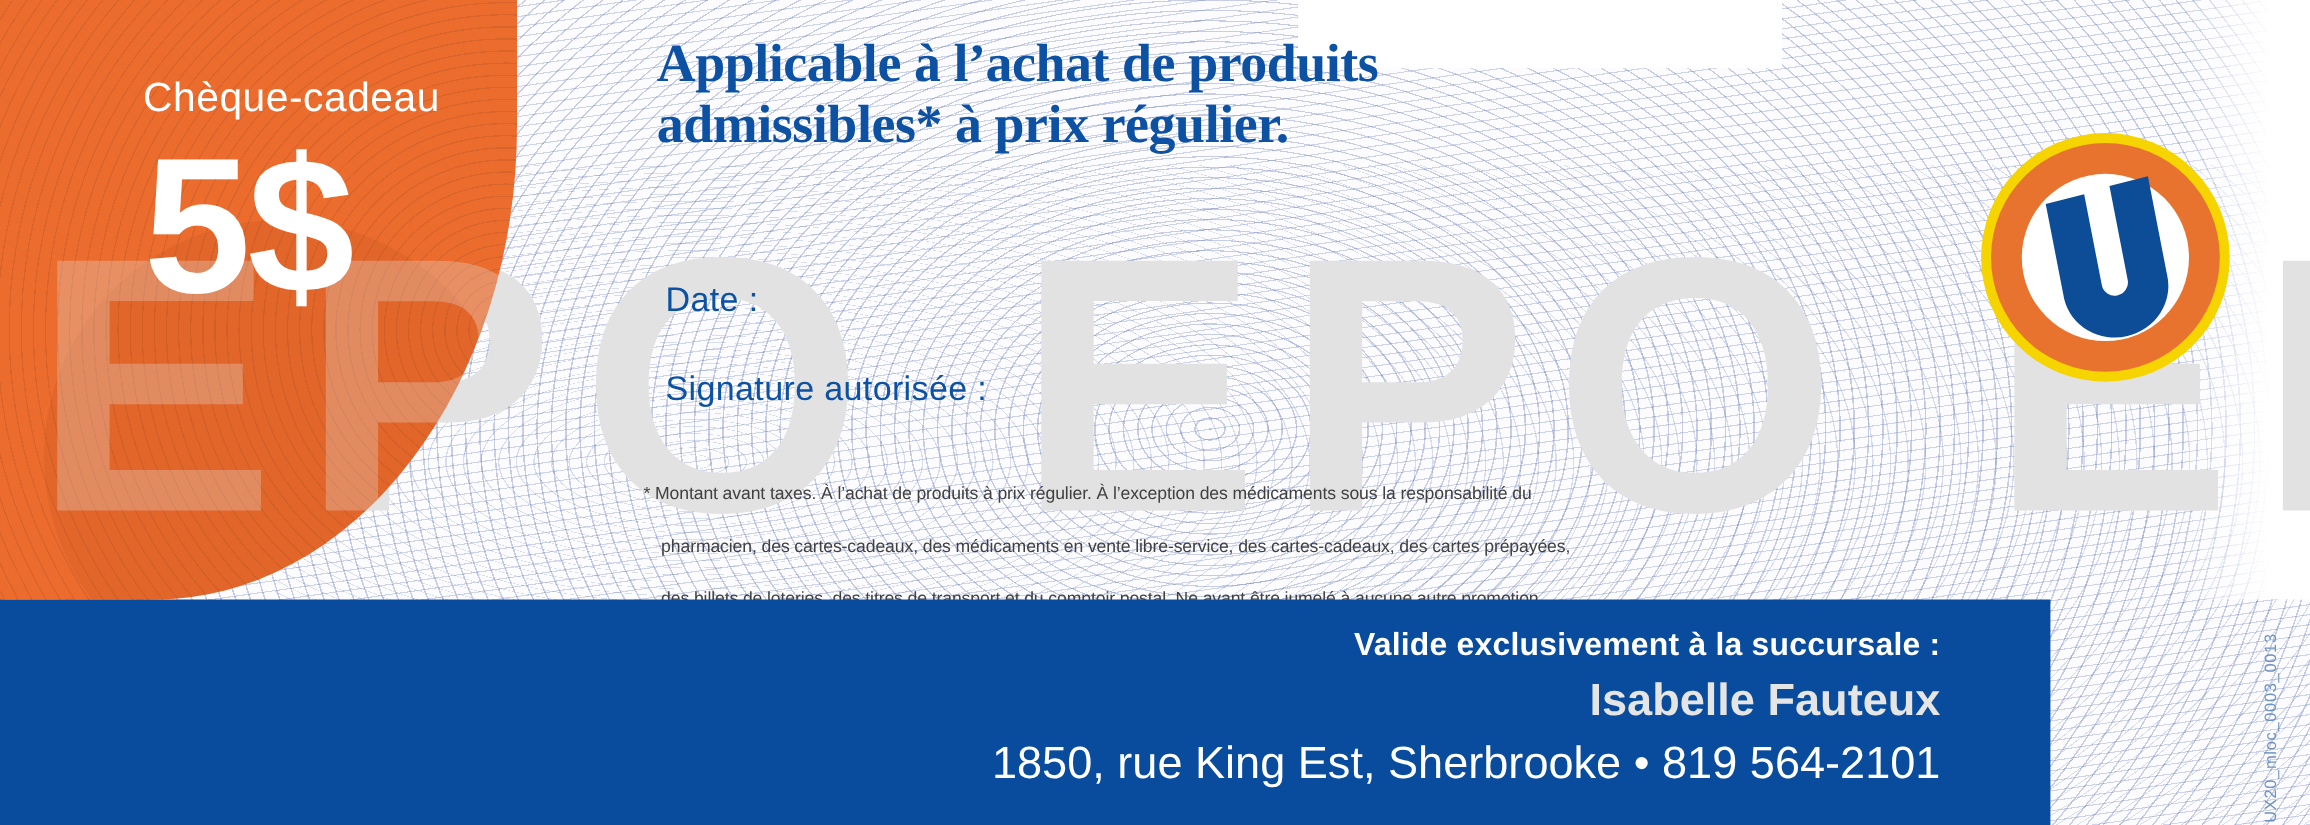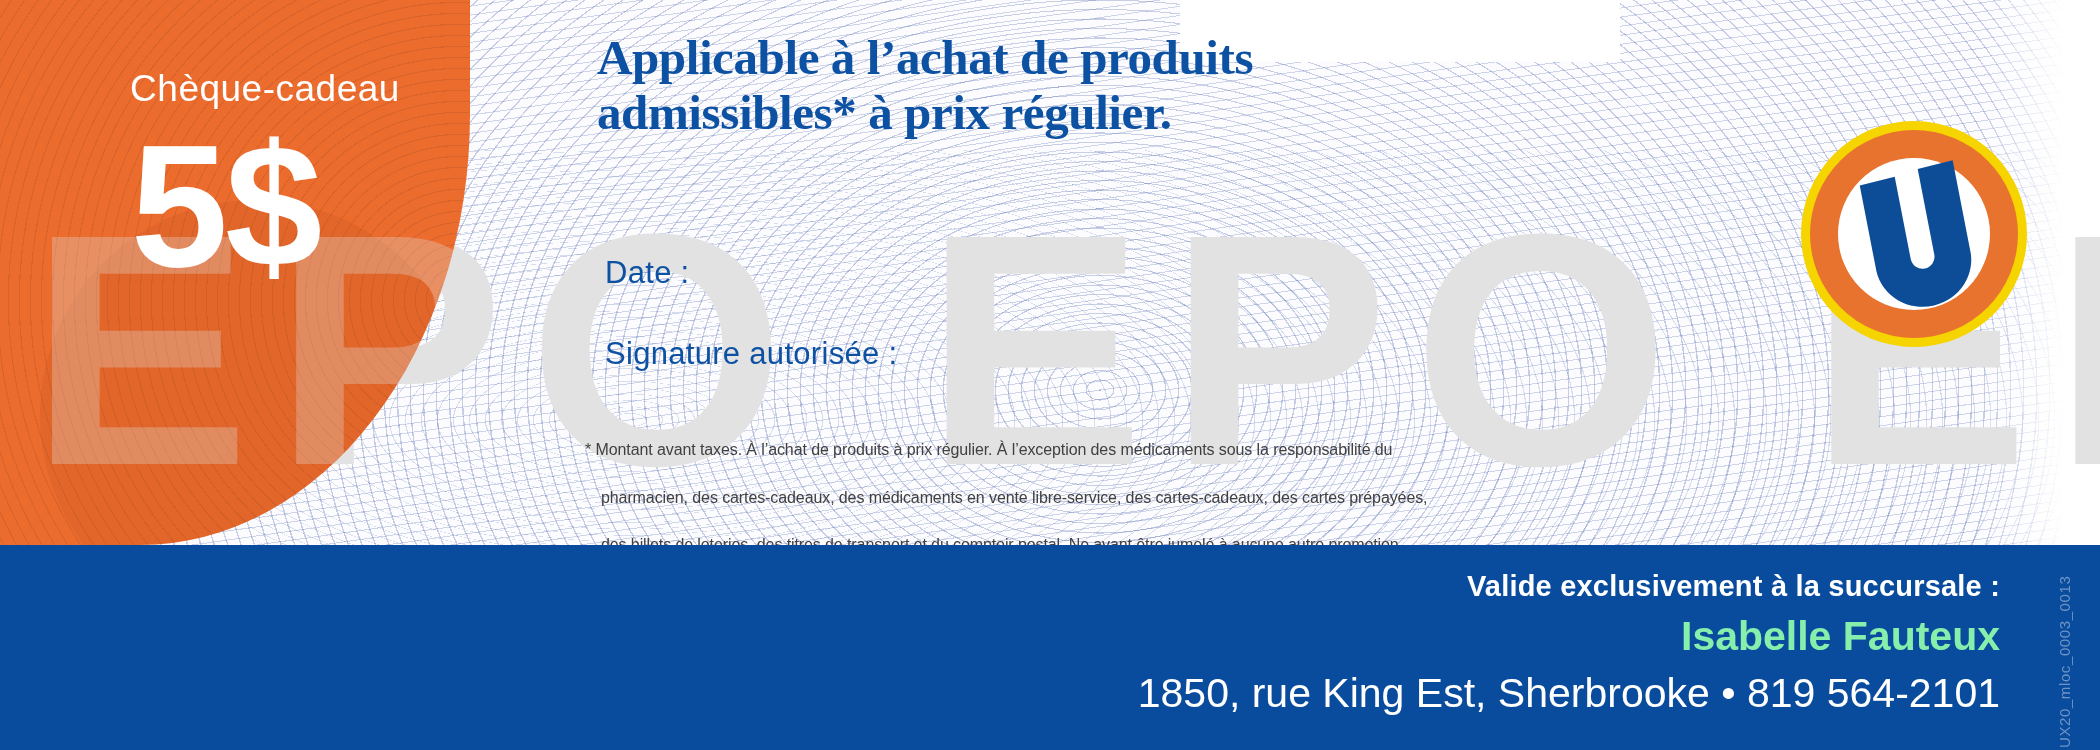--- a/index.html
+++ b/index.html
@@ -221,40 +221,40 @@
     width: 232px;
     height: 232px;
     z-index: 7;
   }
 
   
   .footer {
     position: absolute;
     left: 0;
     top: 545px;
-    width: 2100px;
+    width: 1864px;
     height: 205px;
     background: #094c9e;
     z-index: 8;
   }
   .footer-valid {
     position: absolute;
     right: 100px;
     top: 25px;
     color: #ffffff;
     font-size: 29px;
     font-weight: 700;
     letter-spacing: 0.2px;
     white-space: nowrap;
   }
   .footer-name {
     position: absolute;
     right: 100px;
     top: 68px;
-    color: #86efac;
+    color: #e5e5e5;
     font-size: 41px;
     font-weight: 700;
     letter-spacing: 0px;
     white-space: nowrap;
   }
   .footer-address {
     position: absolute;
     right: 100px;
     top: 125px;
     color: #ffffff;

